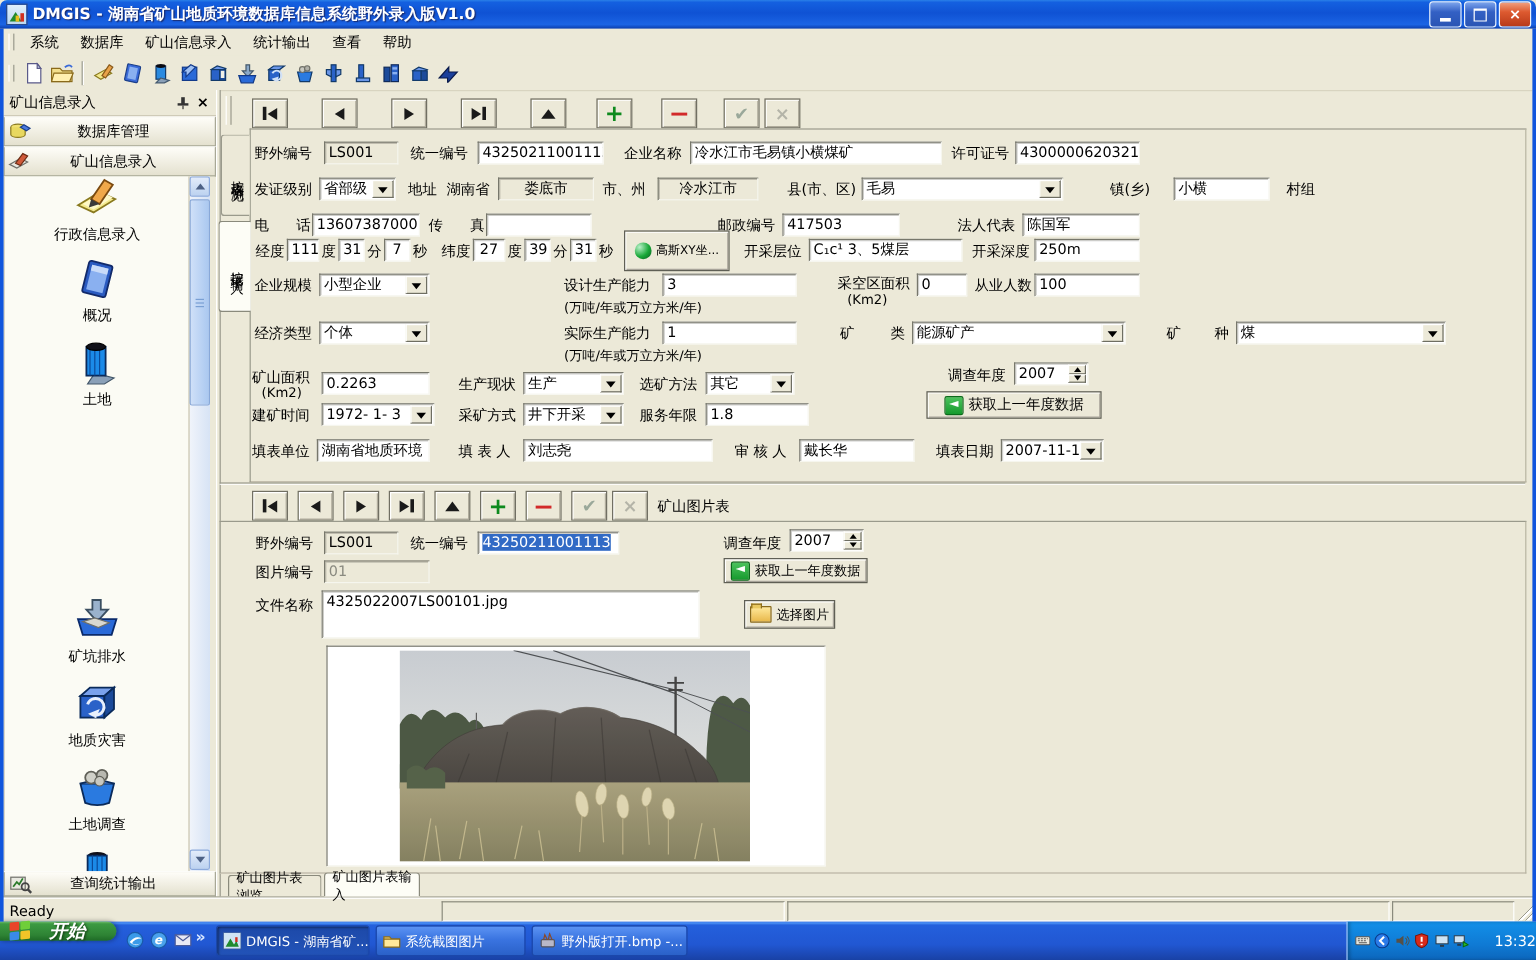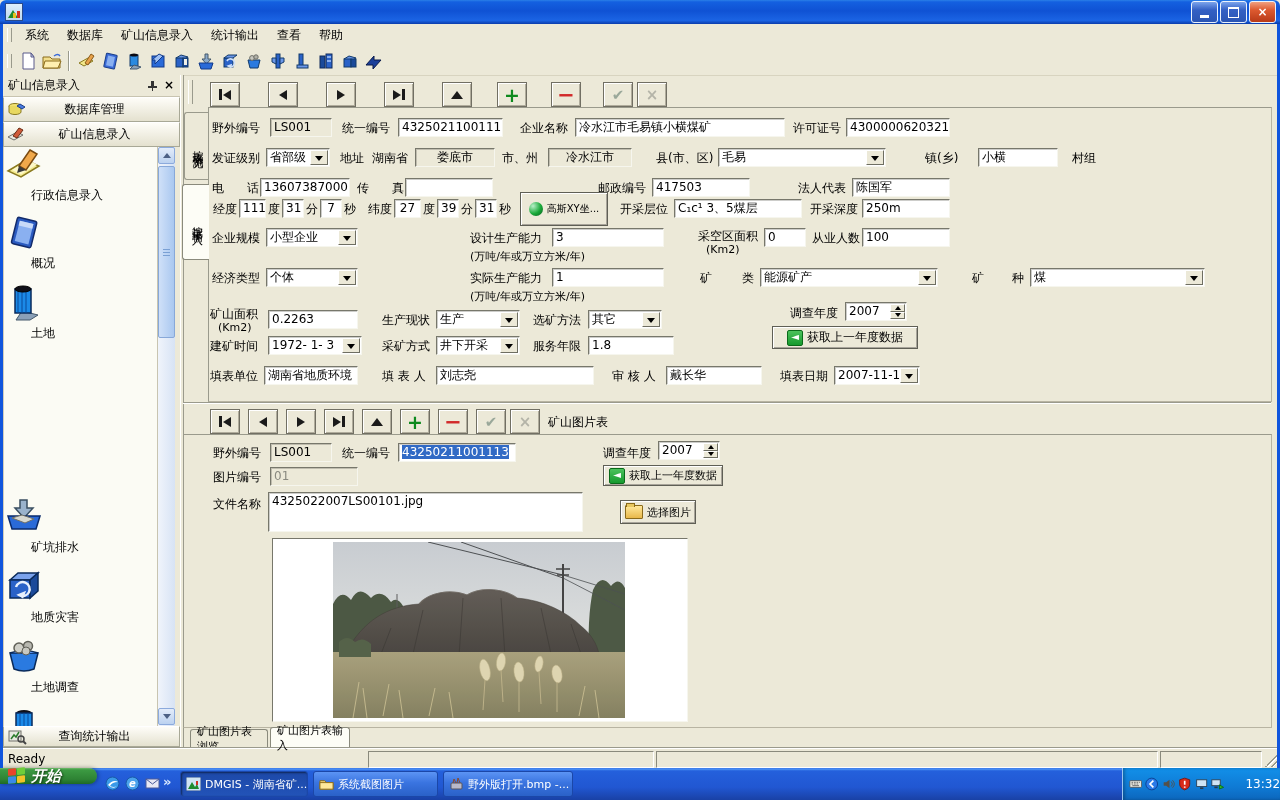--- a/index.html
+++ b/index.html
@@ -38,21 +38,21 @@
   .pin{width:11px;height:11px;margin-left:auto;position:relative;}
   .pin i{position:absolute;left:4px;top:1px;width:3px;height:6px;background:#333;}
   .pin b{position:absolute;left:1px;top:6px;width:9px;height:2px;background:#333;}
   .pin u{position:absolute;left:5px;top:8px;width:1px;height:3px;background:#333;}
   .sclose{width:14px;height:14px;margin:0 4px;text-align:center;line-height:13px;font-weight:bold;font-size:12px;}
   .sgrp{position:absolute;left:3px;width:177px;height:25px;background:linear-gradient(180deg,#fefdf8,#e4e1cf);
      border:1px solid #a8a896;border-top-color:#fff;box-sizing:border-box;display:flex;align-items:center;}
   .sgrp .gi{width:22px;height:20px;margin:0 2px;}
   .sgrp .gt{flex:1;text-align:center;padding-right:20px;}
   .slist{position:absolute;left:3px;top:147px;width:154px;height:579px;background:#fbfbf4;overflow:hidden;border-left:1px solid #d0cdbd;}
-  .sitem{position:absolute;left:0;width:154px;}
+  .sitem{position:absolute;left:0;width:154px;text-align:center;}
   .sitem .lab{display:block;width:100px;margin:2px auto 0;line-height:15px;}
   
   .sbar{position:absolute;left:157px;top:147px;width:17px;height:579px;background:linear-gradient(90deg,#f0f4fb,#d7e3f5);border-left:1px solid #c8c4b0;}
   .sb-btn{position:absolute;left:0;width:17px;height:17px;background:linear-gradient(180deg,#e3ecfa,#bcd2f0);border:1px solid #8caadc;border-radius:2px;box-sizing:border-box;display:flex;align-items:center;justify-content:center;}
   .sb-thumb{position:absolute;left:0;width:17px;background:linear-gradient(90deg,#cfe0f8,#aac8f0);border:1px solid #88a8d8;border-radius:2px;box-sizing:border-box;}
   .sb-thumb:after{content:"";position:absolute;left:4px;top:50%;width:7px;height:1px;box-shadow:0 -3px 0 #7aa0d4,0 0 0 #7aa0d4,0 3px 0 #7aa0d4;background:#7aa0d4;}
   .tri-u{width:0;height:0;border:4px solid transparent;border-bottom:5px solid #4d6185;margin-top:-4px;}
   .tri-d{width:0;height:0;border:4px solid transparent;border-top:5px solid #4d6185;margin-bottom:-4px;}
   
   .panel{position:absolute;border:1px solid #b8b4a2;border-top-color:#9a9a8c;border-left-color:#9a9a8c;background:#ece9d8;}
@@ -107,21 +107,21 @@
   
   .statusbar{position:absolute;left:0;top:748px;width:1280px;height:20px;background:#ece9d8;border-top:1px solid #fff;box-shadow:0 -1px 0 #9a9a8c;}
   .spanel{position:absolute;top:2px;height:15px;border:1px solid;border-color:#8a8a7c #fff #fff #8a8a7c;}
   .rgrip{position:absolute;right:2px;bottom:2px;width:13px;height:13px;
      background:linear-gradient(135deg,transparent 50%,#9a9a8c 50%,#9a9a8c 55%,#fff 55%,#fff 62%,transparent 62%,transparent 72%,#9a9a8c 72%,#9a9a8c 77%,#fff 77%,#fff 84%,transparent 84%);}
   
   .taskbar{position:absolute;left:0;top:768px;width:1280px;height:32px;
      background:linear-gradient(180deg,#3a77e8 0%,#4a90f4 4%,#2460dc 9%,#2157d2 60%,#1941a5 100%);}
   .startbtn{position:absolute;left:0;top:0;height:16px;width:97px;border-radius:0 14px 14px 0;
      background:linear-gradient(180deg,#71bb6c 0%,#3c9a42 12%,#2e8334 70%,#1e6a26 100%);
-     box-shadow:1px 0 4px rgba(0,0,0,.4);display:flex;align-items:center;gap:5px;padding-left:8px;box-sizing:border-box;}
+     box-shadow:1px 0 4px rgba(0,0,0,.4);display:flex;align-items:center;gap:15px;padding-left:8px;box-sizing:border-box;}
   .flag{width:18px;height:16px;display:grid;grid-template-columns:8px 8px;grid-template-rows:7px 7px;gap:1px;transform:skewY(-6deg);}
   .flag i{border-radius:1px;}
   .starttxt{color:#fff;font-weight:bold;font-style:italic;font-size:15px;text-shadow:1px 1px 2px #123a12;}
   .ql{position:absolute;top:7px;width:17px;height:17px;border-radius:2px;display:flex;align-items:center;justify-content:center;color:#fff;}
   .chev{position:absolute;top:6px;color:#d8e8ff;font-size:13px;font-weight:bold;}
   .task{position:absolute;top:3px;height:26px;border-radius:3px;color:#fff;font-size:11px;
      background:linear-gradient(180deg,#5c94f4,#3a74e0 45%,#2a61c8);border:1px solid #1b47a8;
      display:flex;align-items:center;gap:4px;padding:0 5px;box-sizing:border-box;white-space:nowrap;overflow:hidden;}
   .task.active{background:linear-gradient(180deg,#1d49a8,#2253b8);box-shadow:inset 1px 1px 2px rgba(0,0,0,.5);}
   .tico{width:15px;height:14px;flex:0 0 auto;}
@@ -139,20 +139,21 @@
 <body>
 
 <div id="win">
 
   <div class="titlebar">
     <span class="appicon">
         <i></i>
         <b></b>
         <u></u>
       </span>
+    <span class="wtitle">DMGIS - 湖南省矿山地质环境数据库信息系统野外录入版V1.0</span>
     <span class="winbtns">
       <span class="wb">
           <span class="minbar"></span>
         </span>
       <span class="wb">
           <span class="restbox"></span>
         </span>
       <span class="wb close">×</span>
     </span>
   </div>

